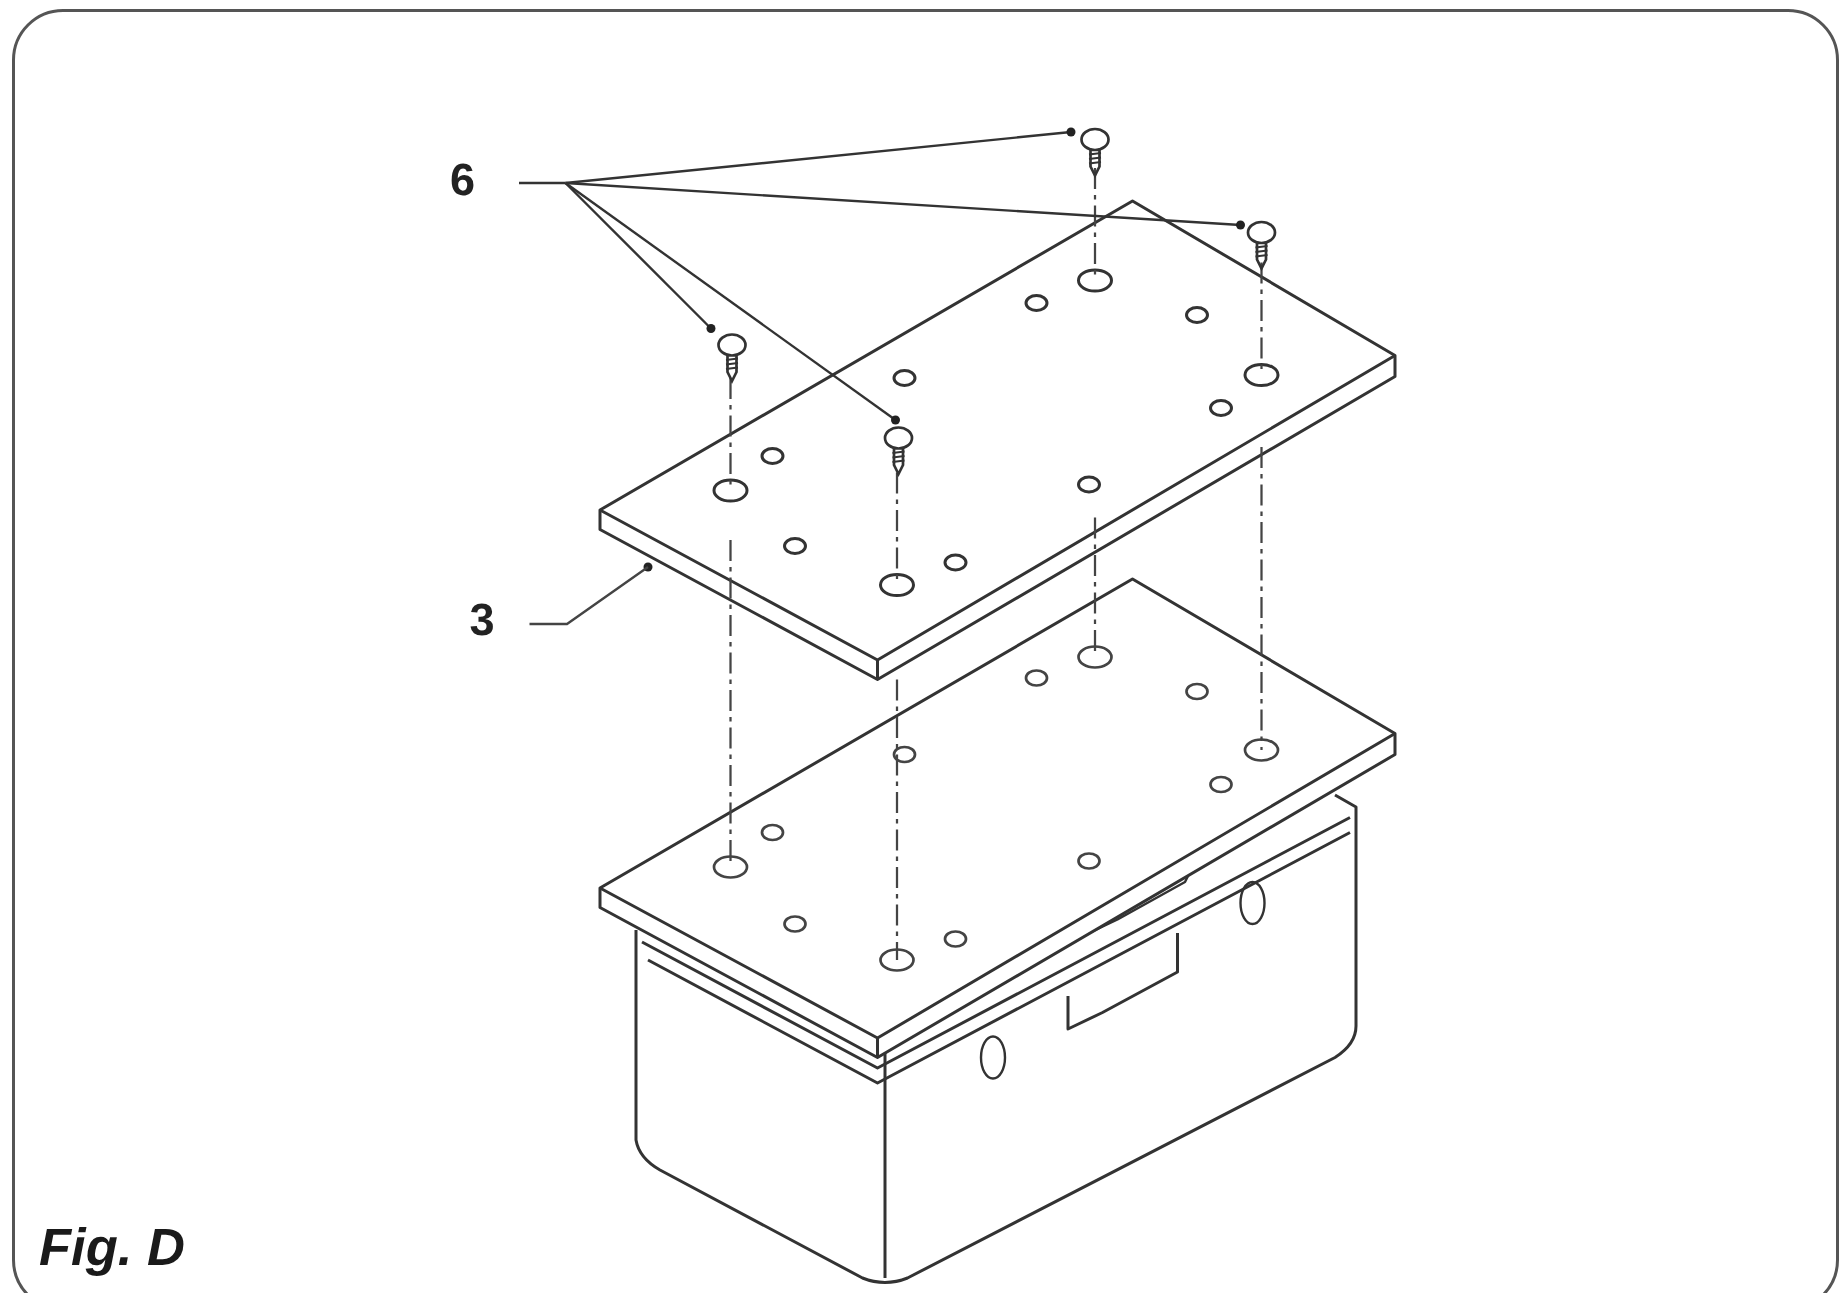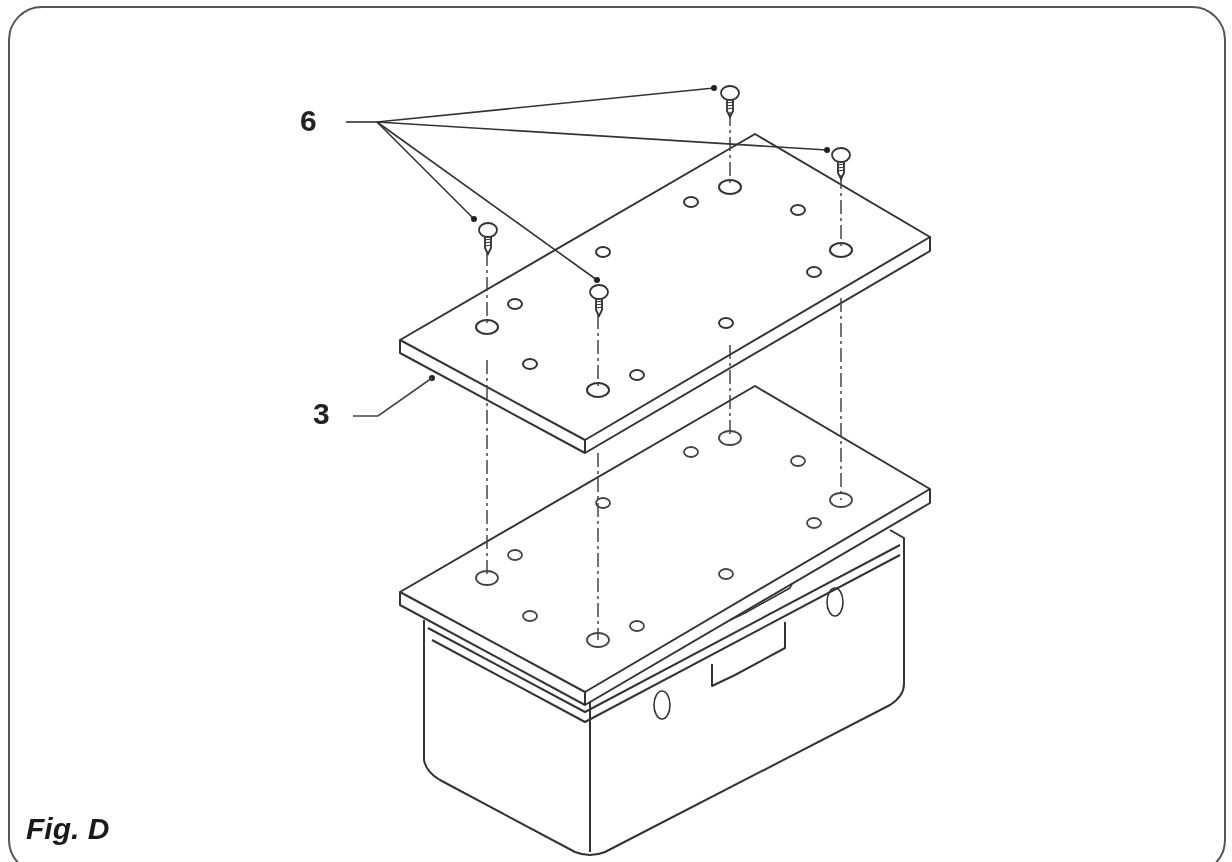--- a/index.html
+++ b/index.html
@@ -2,21 +2,21 @@
 <html><head>
 <meta charset="utf-8">
 <style>
   html, body { margin: 0; padding: 0; background: #ffffff; }
   body { width: 1232px; height: 862px; position: relative; overflow: hidden; font-family: "Liberation Sans", sans-serif; }
   .frame { position: absolute; left: 8px; top: 6px; width: 1218px; height: 868px; border: 2px solid #555; border-radius: 34px; box-sizing: border-box; }
   svg.art { position: absolute; left: 0; top: 0; }
   .callout { position: absolute; font-family: "Liberation Sans", sans-serif; font-weight: bold; color: #222; font-size: 30px; line-height: 1; }
   .callout-10 { left: 300px; top: 106px; }
   .callout-3 { left: 313px; top: 399px; }
-  .fig-label { position: absolute; left: 26px; top: 812px; font-family: "Liberation Sans", sans-serif; font-weight: bold; font-style: italic; font-size: 30px; color: #1a1a1a; text-align: center; }
+  .fig-label { position: absolute; left: 26px; top: 812px; font-family: "Liberation Sans", sans-serif; font-weight: bold; font-style: italic; font-size: 35px; color: #1a1a1a; text-align: center; }
 </style>
 </head>
 <body>
 
 <div class="frame"></div>
 
 <svg class="art" width="1232" height="862" viewBox="0 0 1232 862">
   <g fill="none" stroke="#333" stroke-width="2" stroke-linejoin="round">
 
     <g>

